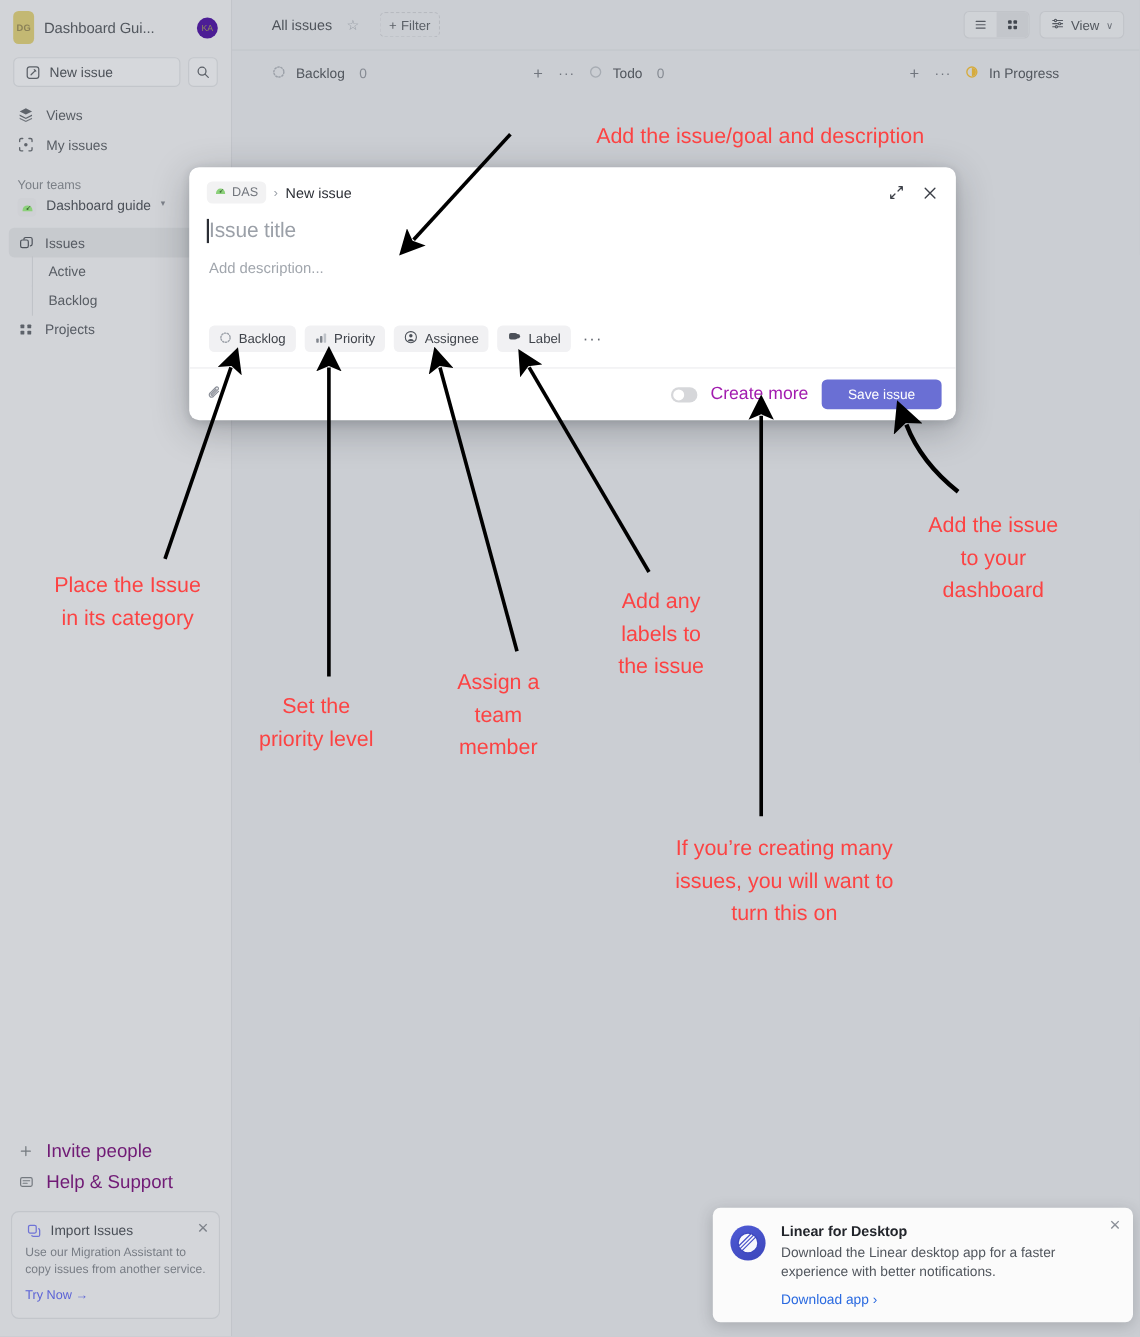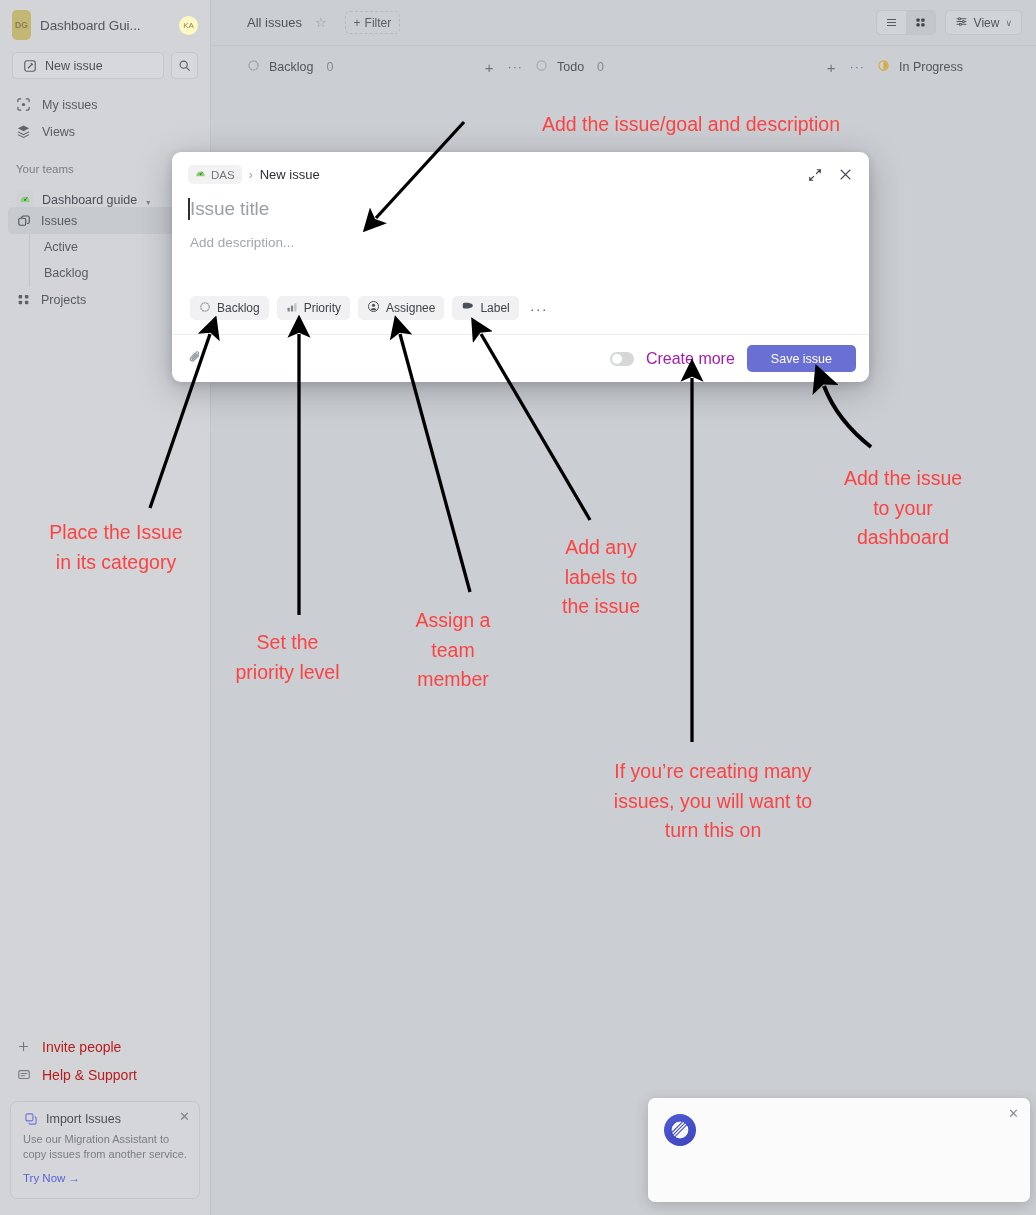--- a/index.html
+++ b/index.html
@@ -34,21 +34,21 @@
     background: #c3b873; color: #8a8157;
     font-size: 8.5px; font-weight: bold;
     display: flex; align-items: center; justify-content: center;
     letter-spacing: .2px;
   }
   .ws-name {
     flex: 1; font-size: 13.5px; color: #52575e; letter-spacing: -.1px;
   }
   .ws-avatar {
     width: 19px; height: 19px; border-radius: 50%;
-    background: #fef9c3; color: #8e8760;
+    background: #4c1d95; color: #8e8760;
     font-size: 8px; font-weight: normal;
     display: flex; align-items: center; justify-content: center;
   }
 
   .newissue-row {
     display: flex; gap: 7px; padding: 6px 12px 12px 12px;
   }
   .newissue-btn {
     flex: 1; height: 27px;
     border: 1px solid #c3c6cb; border-radius: 5px;
@@ -72,21 +72,21 @@
     height: 27px; padding: 0 8px; border-radius: 5px;
     font-size: 12.5px; color: #585d64; cursor: pointer;
   }
   .nav-icon { width: 15px; height: 15px; display:flex; align-items:center; justify-content:center; flex-shrink: 0;}
 
   .section-label {
     font-size: 11.5px; color: #7a7f86;
     padding: 18px 16px 5px 16px;
   }
   .team-row {
-    display: flex; align-items: flex-end; gap: 9px;
+    display: flex; align-items: flex-start; gap: 9px;
     height: 27px; margin: 0 8px; padding: 0 8px; border-radius: 5px;
     font-size: 12.5px; color: #4b5058; font-weight: 500; cursor: pointer;
   }
   .team-emoji {
     width: 17px; height: 17px; border-radius: 4px;
     background: #cfd1d5;
     display:flex; align-items:center; justify-content:center;
     font-size: 11px;
   }
   .team-caret { font-size: 8px; color: #7c818a; }
@@ -106,21 +106,21 @@
   .sub-sub::before {
     content:""; position:absolute; left: 21px; top: -1px; bottom: -1px;
     border-left: 1px solid #c0c3c8;
   }
 
   .sidebar-spacer { flex: 1; }
 
   .bottom-item {
     display: flex; align-items: center; gap: 11px;
     height: 28px; margin: 0 8px; padding: 0 8px; border-radius: 5px;
-    font-size: 14px; color: #b91c1c; cursor: pointer;
+    font-size: 17px; color: #701a75; cursor: pointer;
   }
   .import-card {
     margin: 12px 10px 16px 10px; padding: 10px 12px 12px 12px;
     border: 1px solid #c3c6cb; border-radius: 7px;
     background: #d4d6da; position: relative;
   }
   .import-head { display:flex; align-items:center; gap: 8px; }
   .import-title { font-size: 12.5px; color: #4a4f57; font-weight: 500; }
   .import-close { position:absolute; right: 9px; top: 8px; color:#7d828a; font-size: 13px; cursor:pointer; line-height:1;}
   .import-body { font-size: 11px; color: #787d85; line-height: 1.42; margin-top: 5px; }
@@ -299,36 +299,36 @@
         <svg width="13" height="13" viewBox="0 0 16 16" fill="none" stroke="#5b6067" stroke-width="1.4">
           <circle cx="7" cy="7" r="4.4"></circle>
             <path d="M10.3 10.3L14 14" stroke-linecap="round"></path>
         </svg>
       </div>
     </div>
 
     <div class="nav-list">
       <div class="nav-item">
         <span class="nav-icon">
-          <svg width="15" height="15" viewBox="0 0 16 16" fill="none" stroke="#5f646b" stroke-width="1.3">
-            <path d="M2 5V3.4A1.4 1.4 0 013.4 2H5M11 2h1.6A1.4 1.4 0 0114 3.4V5M14 11v1.6a1.4 1.4 0 01-1.4 1.4H11M5 14H3.4A1.4 1.4 0 012 12.6V11" stroke-linecap="round"></path>
-            <circle cx="8" cy="8" r="1.7" fill="#5f646b" stroke="none"></circle>
-          </svg>
-        </span>
-        <span>My issues</span>
-      </div>
-      <div class="nav-item">
-        <span class="nav-icon">
           <svg width="15" height="15" viewBox="0 0 16 16" fill="#5f646b">
             <path d="M8 1.6l6 3-6 3-6-3 6-3z"></path>
             <path d="M2 7.6l6 3 6-3 .001 1.3-6 3-6-3L2 7.6z"></path>
             <path d="M2 10.6l6 3 6-3 .001 1.3-6 3-6-3L2 10.6z" opacity=".85"></path>
           </svg>
         </span>
         <span>Views</span>
+      </div>
+      <div class="nav-item">
+        <span class="nav-icon">
+          <svg width="15" height="15" viewBox="0 0 16 16" fill="none" stroke="#5f646b" stroke-width="1.3">
+            <path d="M2 5V3.4A1.4 1.4 0 013.4 2H5M11 2h1.6A1.4 1.4 0 0114 3.4V5M14 11v1.6a1.4 1.4 0 01-1.4 1.4H11M5 14H3.4A1.4 1.4 0 012 12.6V11" stroke-linecap="round"></path>
+            <circle cx="8" cy="8" r="1.7" fill="#5f646b" stroke="none"></circle>
+          </svg>
+        </span>
+        <span>My issues</span>
       </div>
     </div>
 
     <div class="section-label">Your teams</div>
 
     <div class="team-row">
       <span class="team-emoji">
         <svg width="12" height="12" viewBox="0 0 16 16">
           <path d="M2 11a6 6 0 0112 0v1H2v-1z" fill="#8bd07a"></path>
           <circle cx="8" cy="9.2" r="1.2" fill="#3f6f36"></circle>
@@ -627,16 +627,21 @@
   </div>
 
   <div class="toast">
     <div class="toast-logo">
       <svg width="20" height="20" viewBox="0 0 20 20">
         <circle cx="10" cy="10" r="9" fill="#fff" opacity=".96"></circle>
         <path d="M1.8 12.5L12.5 1.8 M2.6 15.3L15.3 2.6 M4.2 17.4L17.4 4.2" stroke="#4750c9" stroke-width="1.1"></path>
         <circle cx="10" cy="10" r="9" fill="none" stroke="#3d48bf" stroke-width="1.2"></circle>
       </svg>
     </div>
+    <div>
+      <div class="toast-title">Linear for Desktop</div>
+      <div class="toast-body">Download the Linear desktop app for a faster experience with better notifications.</div>
+      <div class="toast-link">Download app ›</div>
+    </div>
     <div class="toast-close">✕</div>
   </div>
 
 </div>
 
 </body></html>

